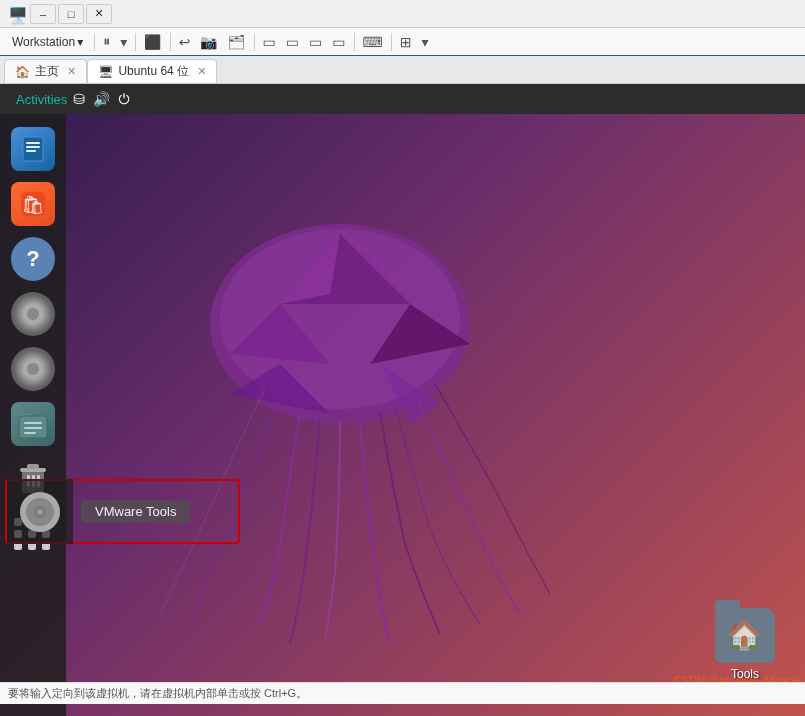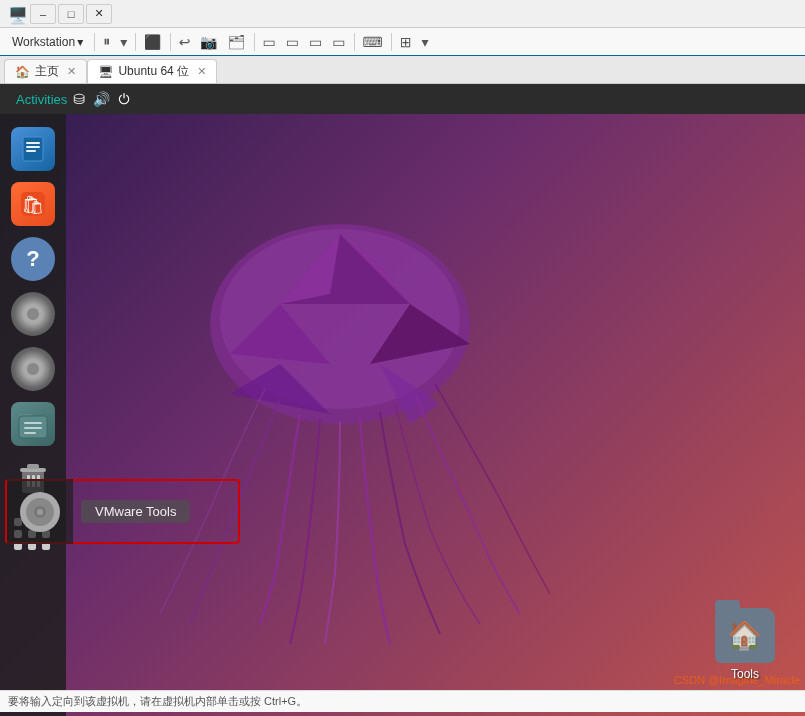--- a/index.html
+++ b/index.html
@@ -293,21 +293,21 @@
     .home-folder-label {
       color: #fff;
       font-size: 12px;
       margin-top: 4px;
       text-shadow: 1px 1px 2px rgba(0,0,0,0.8);
     }
 
     
     .status-bar {
       position: absolute;
-      bottom: 4px; left: 0; right: 0;
+      bottom: 12px; left: 0; right: 0;
       height: 22px;
       background: #f8f8f8;
       border-top: 1px solid #ddd;
       display: flex;
       align-items: center;
       padding: 0 8px;
       font-size: 11px;
       color: #555;
       z-index: 100;
     }

